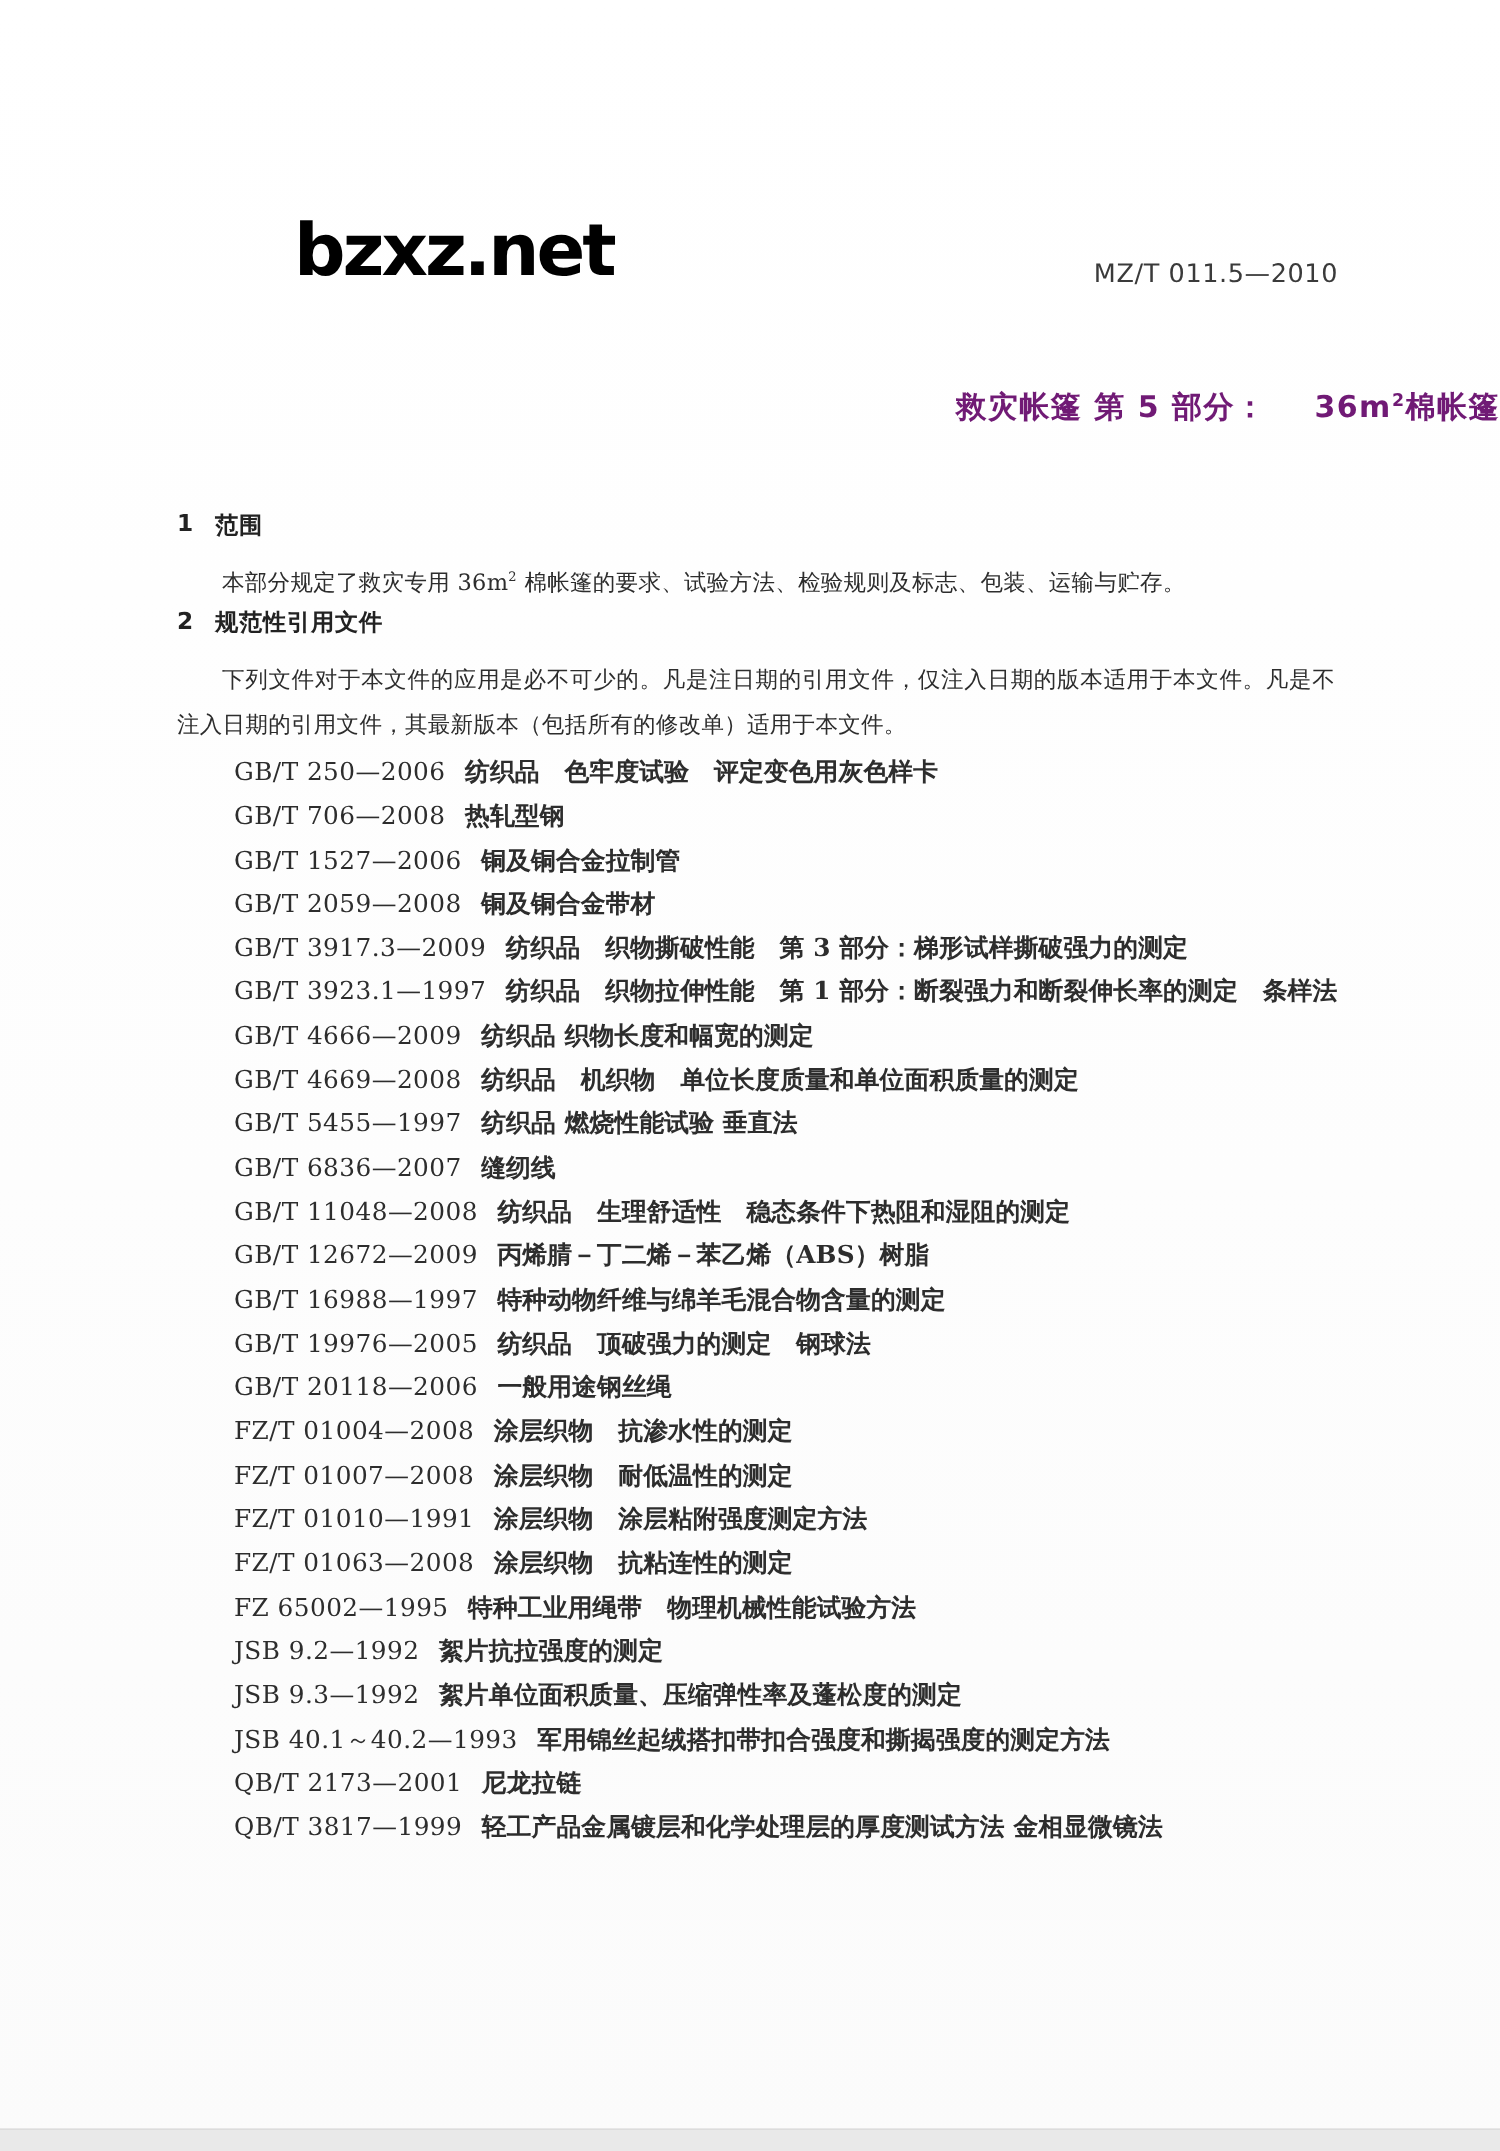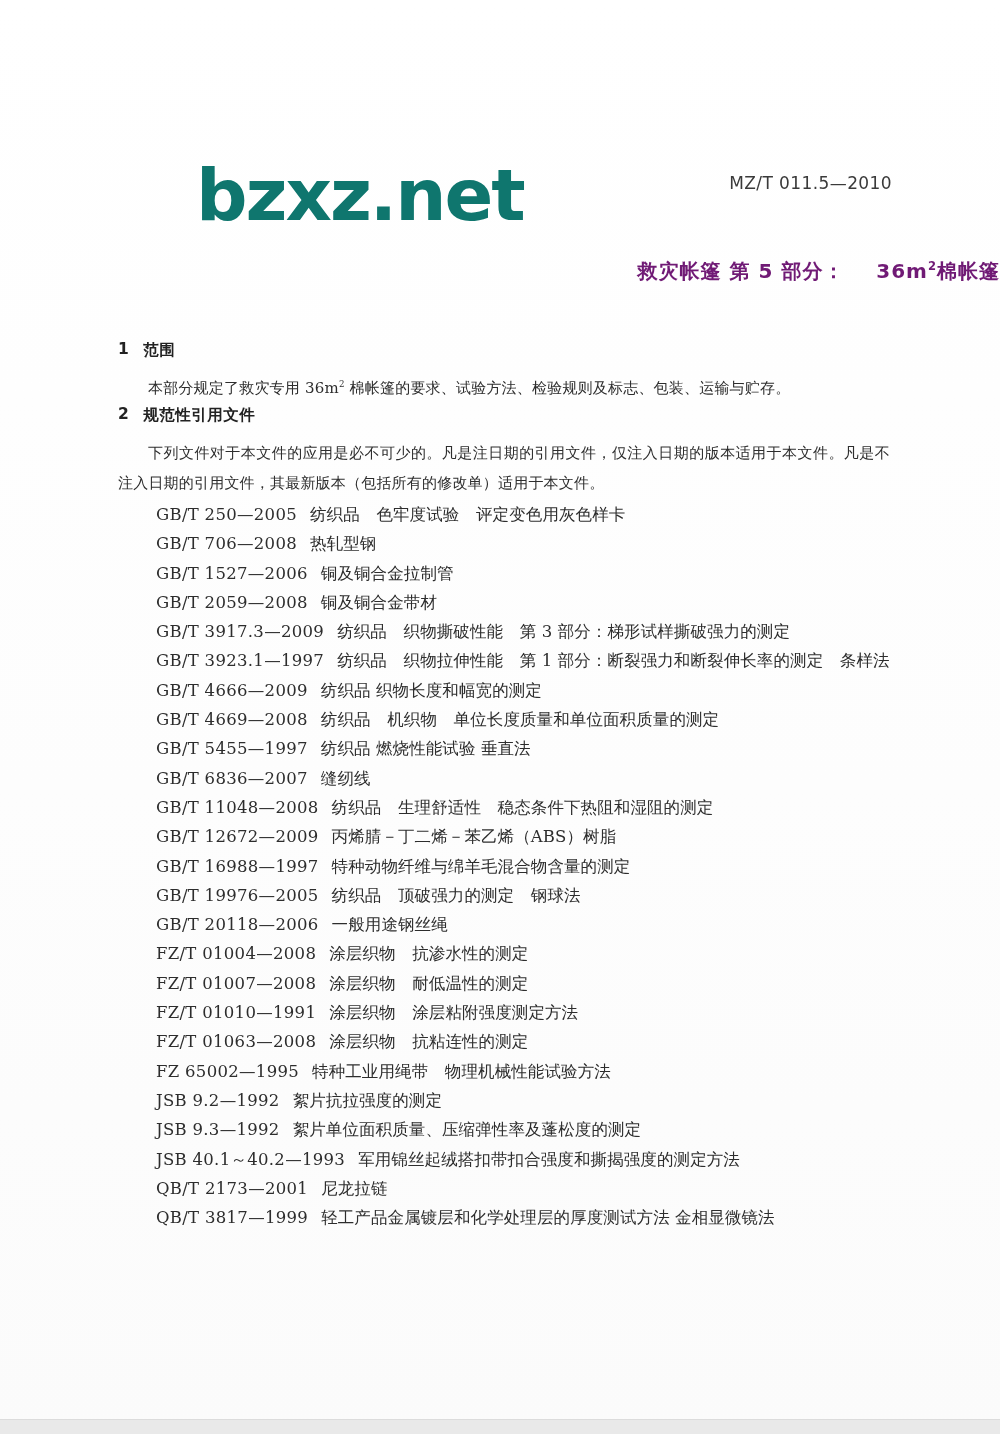--- a/index.html
+++ b/index.html
@@ -35,26 +35,26 @@
     bottom: 0;
     height: 14px;
     background: #e9e9e9;
     border-top: 1px solid #dcdcdc;
   }
 
   
   .watermark {
     position: absolute;
     left: 196px;
-    top: 153px;
-    font-family: "DejaVu Sans", "Liberation Sans", sans-serif;
-    font-weight: bold;
-    font-size: 72px;
+    top: 139px;
+    font-family: "DejaVu Sans", "Liberation Sans", sans-serif;
+    font-weight: bold;
+    font-size: 48px;
     letter-spacing: -2px;
-    color: #0f766e;
+    color: #000000;
     user-select: none;
     white-space: nowrap;
   }
 
   
   .std-code {
     position: absolute;
     right: 108px;
     top: 173px;
     font-family: "DejaVu Sans", "Liberation Sans", sans-serif;
@@ -132,20 +132,21 @@
     white-space: nowrap;
     color: #2d2d2d;
     letter-spacing: 0.1px;
   }
   .ref-code {
     font-family: "DejaVu Serif", "Liberation Serif", serif;
     letter-spacing: 0.3px;
   }
   .ref-title {
     margin-left: 13px;
+    font-weight: bold;
   }
 </style>
 </head>
 <body>
 
 <div class="page">
   <div class="scan-tint"></div>
 
   <div class="watermark">bzxz.net</div>
 
@@ -167,21 +168,21 @@
 
 
     <h2 class="section-head section-2">
       <span class="sec-num">2</span>
       <span>规范性引用文件</span>
     </h2>
 
     <p class="para">下列文件对于本文件的应用是必不可少的。凡是注日期的引用文件，仅注入日期的版本适用于本文件。凡是不注入日期的引用文件，其最新版本（包括所有的修改单）适用于本文件。</p>
 
     <ul class="ref-list">
-        <li><span class="ref-code">GB/T 250—2005</span><span class="ref-title">纺织品　色牢度试验　评定变色用灰色样卡</span></li>
+        <li><span class="ref-code">GB/T 250—2006</span><span class="ref-title">纺织品　色牢度试验　评定变色用灰色样卡</span></li>
         <li><span class="ref-code">GB/T 706—2008</span><span class="ref-title">热轧型钢</span></li>
         <li><span class="ref-code">GB/T 1527—2006</span><span class="ref-title">铜及铜合金拉制管</span></li>
         <li><span class="ref-code">GB/T 2059—2008</span><span class="ref-title">铜及铜合金带材</span></li>
         <li><span class="ref-code">GB/T 3917.3—2009</span><span class="ref-title">纺织品　织物撕破性能　第 3 部分：梯形试样撕破强力的测定</span></li>
         <li><span class="ref-code">GB/T 3923.1—1997</span><span class="ref-title">纺织品　织物拉伸性能　第 1 部分：断裂强力和断裂伸长率的测定　条样法</span></li>
         <li><span class="ref-code">GB/T 4666—2009</span><span class="ref-title">纺织品 织物长度和幅宽的测定</span></li>
         <li><span class="ref-code">GB/T 4669—2008</span><span class="ref-title">纺织品　机织物　单位长度质量和单位面积质量的测定</span></li>
         <li><span class="ref-code">GB/T 5455—1997</span><span class="ref-title">纺织品 燃烧性能试验 垂直法</span></li>
         <li><span class="ref-code">GB/T 6836—2007</span><span class="ref-title">缝纫线</span></li>
         <li><span class="ref-code">GB/T 11048—2008</span><span class="ref-title">纺织品　生理舒适性　稳态条件下热阻和湿阻的测定</span></li>

